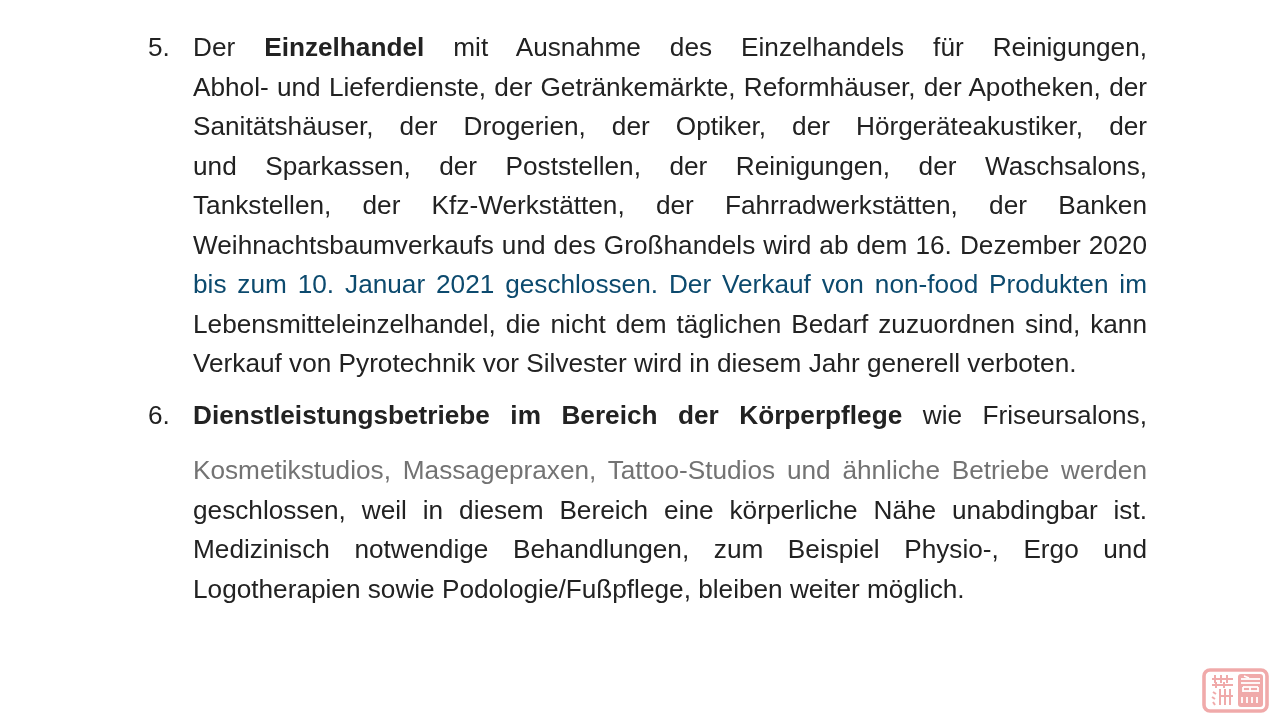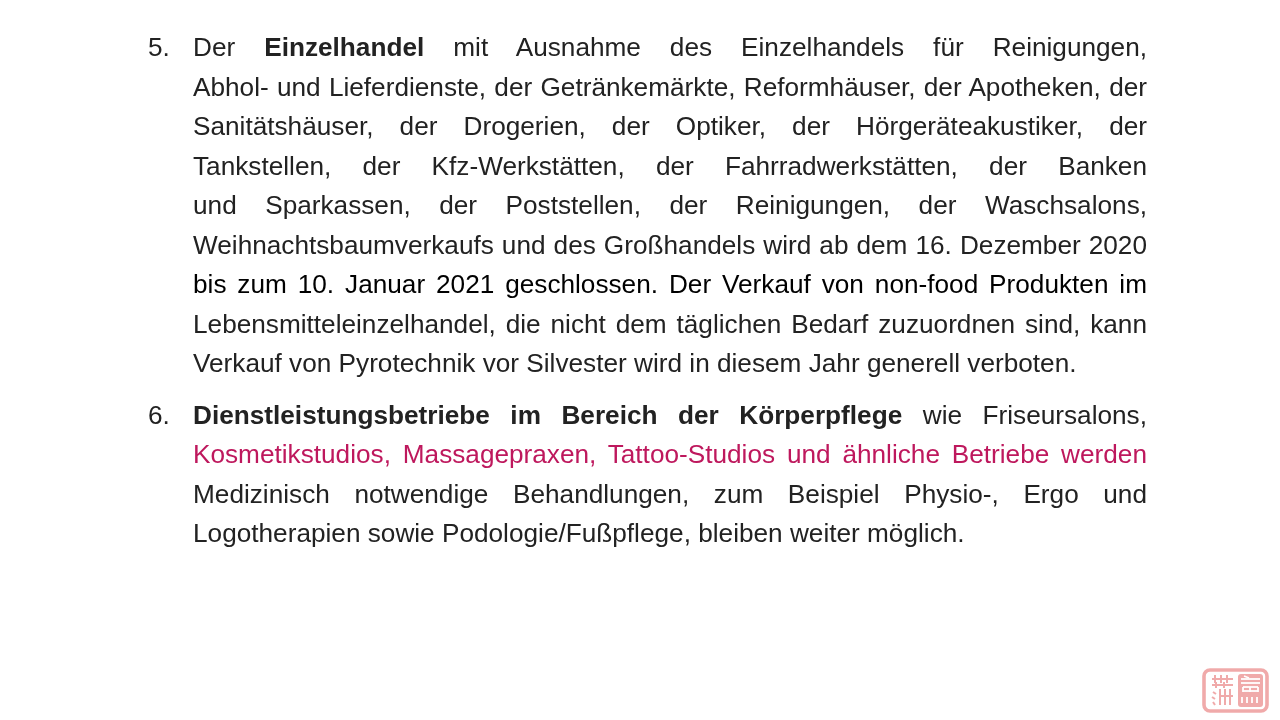--- a/index.html
+++ b/index.html
@@ -66,33 +66,34 @@
 
 <div class="page">
 
   <div class="doc" id="doc">
       <div class="item">
         <div class="num" style="color: rgb(34, 34, 34);">5.</div>
         <div class="body">
           <div class="tline" style="color: rgb(34, 34, 34);"><span>Der </span><span class="b">Einzelhandel</span><span> mit Ausnahme des Einzelhandels für Reinigungen,</span></div>
           <div class="tline" style="color: rgb(34, 34, 34);"><span>Abhol- und Lieferdienste, der Getränkemärkte, Reformhäuser, der Apotheken, der</span></div>
           <div class="tline" style="color: rgb(34, 34, 34);"><span>Sanitätshäuser, der Drogerien, der Optiker, der Hörgeräteakustiker, der</span></div>
+          <div class="tline" style="color: rgb(34, 34, 34);"><span>und Sparkassen, der Poststellen, der Reinigungen, der Waschsalons,</span></div>
           <div class="tline" style="color: rgb(34, 34, 34);"><span>Tankstellen, der Kfz-Werkstätten, der Fahrradwerkstätten, der Banken</span></div>
-          <div class="tline" style="color: rgb(34, 34, 34);"><span>und Sparkassen, der Poststellen, der Reinigungen, der Waschsalons,</span></div>
           <div class="tline" style="color: rgb(34, 34, 34);"><span>Weihnachtsbaumverkaufs und des Großhandels wird ab dem 16. Dezember 2020</span></div>
-          <div class="tline" style="color: #000000;"><span>bis zum 10. Januar 2021 geschlossen. Der Verkauf von non-food Produkten im</span></div>
+          <div class="tline" style="color: #0c4a6e;"><span>bis zum 10. Januar 2021 geschlossen. Der Verkauf von non-food Produkten im</span></div>
           <div class="tline" style="color: rgb(34, 34, 34);"><span>Lebensmitteleinzelhandel, die nicht dem täglichen Bedarf zuzuordnen sind, kann</span></div>
           <div class="tline lastline" style="color: rgb(34, 34, 34);"><span>Verkauf von Pyrotechnik vor Silvester wird in diesem Jahr generell verboten.</span></div>
         </div>
       </div>
       <div class="item">
         <div class="num" style="color: rgb(34, 34, 34);">6.</div>
         <div class="body">
           <div class="tline" style="color: rgb(34, 34, 34);"><span class="b">Dienstleistungsbetriebe im Bereich der Körperpflege</span><span> wie Friseursalons,</span></div>
-          <div class="tline" style="color: #be185d;"><span>Kosmetikstudios, Massagepraxen, Tattoo-Studios und ähnliche Betriebe werden</span></div>
+          <div class="tline" style="color: #737373; margin-top: 16px;"><span>Kosmetikstudios, Massagepraxen, Tattoo-Studios und ähnliche Betriebe werden</span></div>
+          <div class="tline" style="color: rgb(34, 34, 34);"><span>geschlossen, weil in diesem Bereich eine körperliche Nähe unabdingbar ist.</span></div>
           <div class="tline" style="color: rgb(34, 34, 34);"><span>Medizinisch notwendige Behandlungen, zum Beispiel Physio-, Ergo und</span></div>
           <div class="tline lastline" style="color: rgb(34, 34, 34);"><span>Logotherapien sowie Podologie/Fußpflege, bleiben weiter möglich.</span></div>
         </div>
       </div>
     </div>
 
   <div class="stamp">
     <svg id="sealsvg" width="68" height="46" viewBox="0 0 68 46">
 
       <rect class="sp-stroke" x="2" y="2" width="63" height="41" rx="6" fill="none" stroke-width="3.6" stroke="#f0a6a6"></rect>

